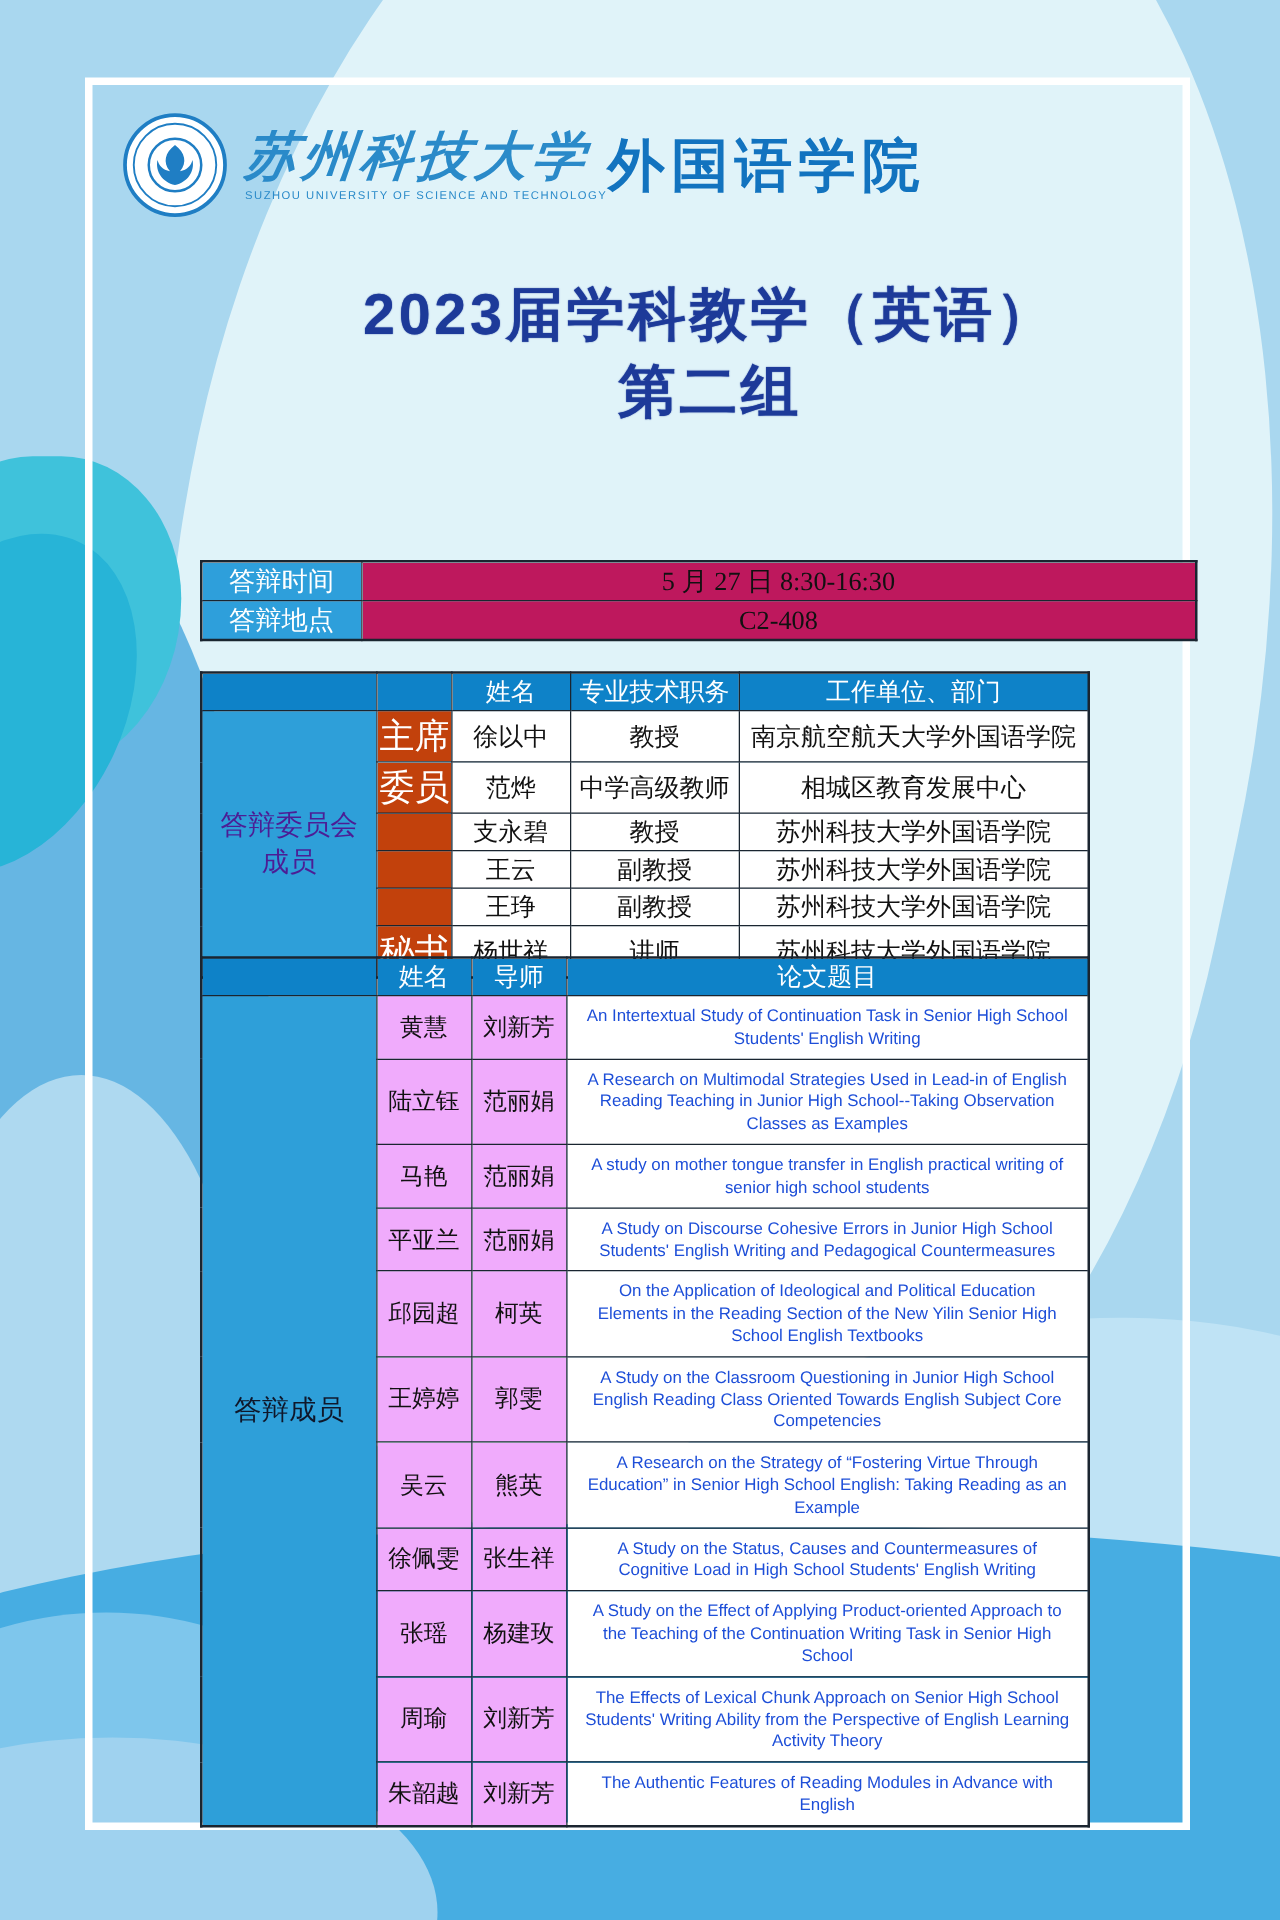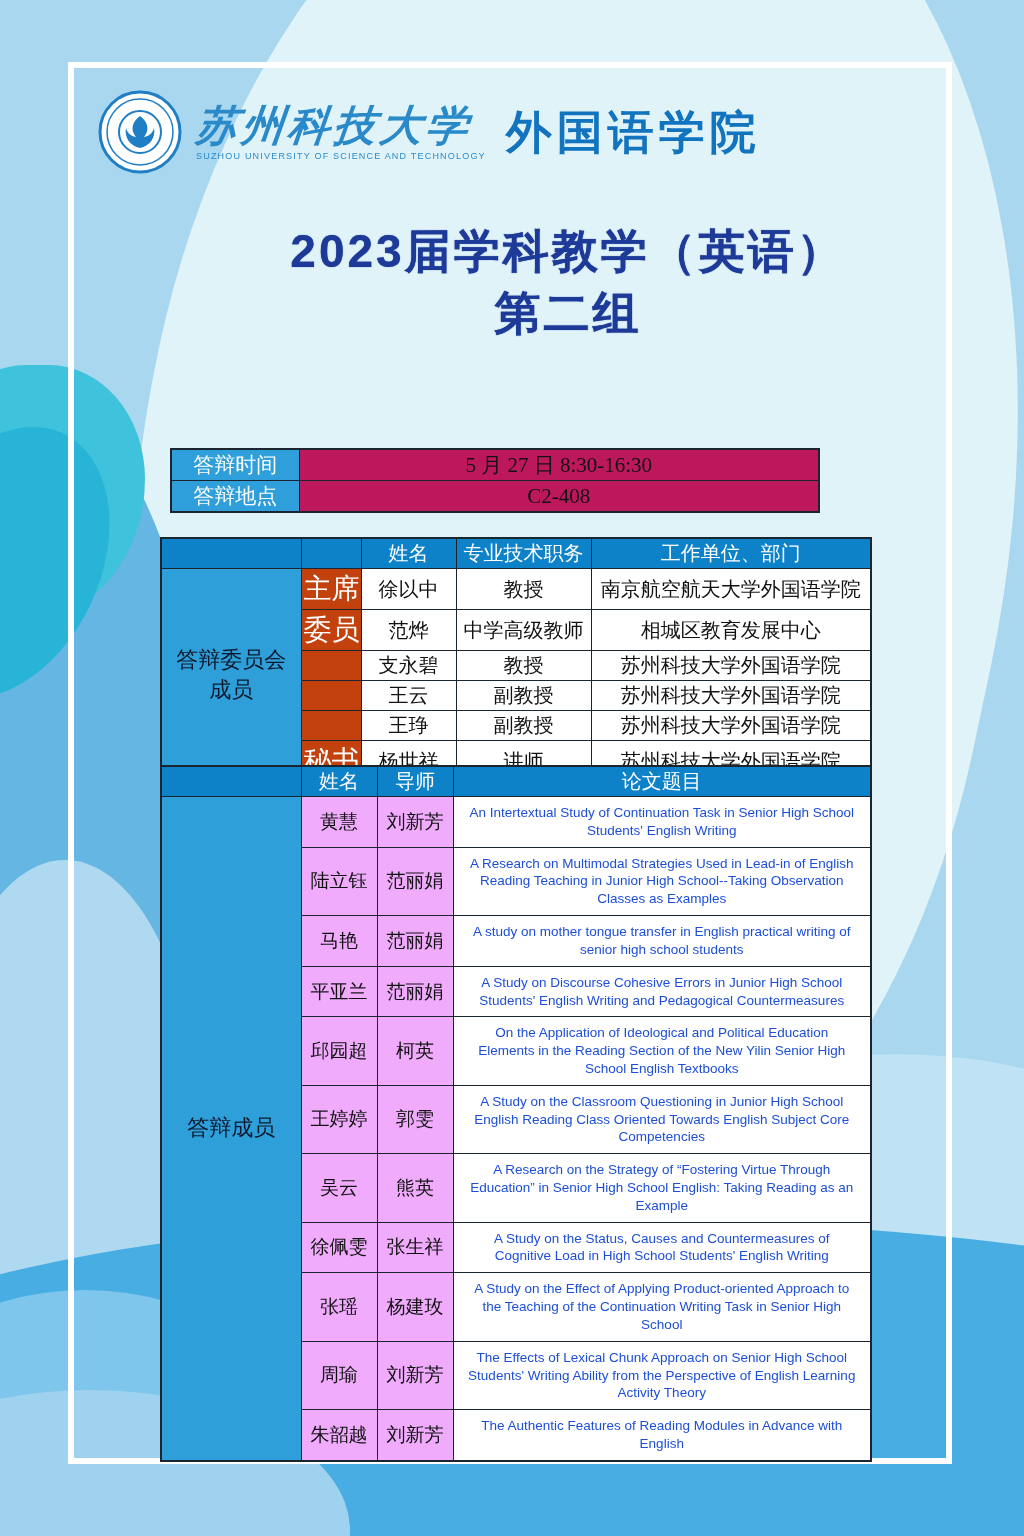--- a/index.html
+++ b/index.html
@@ -29,44 +29,44 @@
   .content{position:absolute;left:0;top:0;width:1024px;height:1536px;z-index:2;}
 
   
   .brand{position:absolute;left:98px;top:90px;display:flex;align-items:center;}
   .seal{width:84px;height:84px;flex:0 0 auto;}
   .uni-block{margin-left:14px;}
   .uni-calli{font-family:"Liberation Serif","DejaVu Serif",serif;
     font-size:42px;font-weight:bold;font-style:italic;color:#2a8ac9;
     letter-spacing:4px;line-height:44px;transform:skewX(-6deg);}
   .uni-en{font-size:9px;letter-spacing:1.2px;color:#2a8ac9;margin-top:3px;}
-  .dept{font-size:46px;font-weight:900;color:#1273bf;letter-spacing:5px;margin-left:20px;line-height:50px;}
+  .dept{font-size:46px;font-weight:900;color:#1273bf;letter-spacing:5px;line-height:50px;}
 
   
   .title{position:absolute;left:68px;top:220px;width:1000px;text-align:center;
     color:#1d3a99;font-weight:900;}
   .title .t-line{font-size:46px;line-height:62px;letter-spacing:3px;
     text-shadow:0 0 1px #1d3a99;}
 
   
   table{border-collapse:collapse;table-layout:fixed;}
   .tbl{position:absolute;background:transparent;border:2.5px solid #1a2530;}
   .tbl td,.tbl th{border:1.5px solid #1a2530;box-sizing:border-box;overflow:hidden;}
   .serif{font-family:"Liberation Serif","DejaVu Serif",serif;}
 
-  .info-tbl{left:170px;top:448px;width:650px;}
+  .info-tbl{left:160px;top:448px;width:798px;}
   .info-tbl tr{height:30px;}
   .info-tbl .lbl{background:#2e9fdb;color:#ffffff;font-size:21px;text-align:center;}
   .info-tbl .val{background:#be185d;color:#111111;font-size:21px;text-align:center;}
 
   .committee-tbl{left:160px;top:537px;width:712px;}
   .committee-tbl tr{height:28px;}
   .committee-tbl th{background:#0e82c8;color:#ffffff;font-size:20px;font-weight:normal;text-align:center;}
   .committee-tbl .blank-h{background:#0e82c8;}
-  .committee-tbl .group{background:#2e9fd9;color:#0f172a;font-size:22px;text-align:center;
+  .committee-tbl .group{background:#2e9fd9;color:#4c1d95;font-size:22px;text-align:center;
     padding:0 10px;line-height:30px;}
   .committee-tbl .role{background:#c2410c;color:#ffffff;font-size:28px;text-align:right;}
   .committee-tbl .name,.committee-tbl .jtitle,.committee-tbl .unit{
     background:#ffffff;color:#111111;font-size:20px;text-align:center;}
 
   .defense-tbl{left:160px;top:765px;width:712px;}
   .defense-tbl th{background:#0e82c8;color:#ffffff;font-size:20px;font-weight:normal;
     text-align:center;height:30px;}
   .defense-tbl .blank-h{background:#0e82c8;}
   .defense-tbl .group{background:#2e9fd9;color:#0f172a;font-size:22px;text-align:center;}

